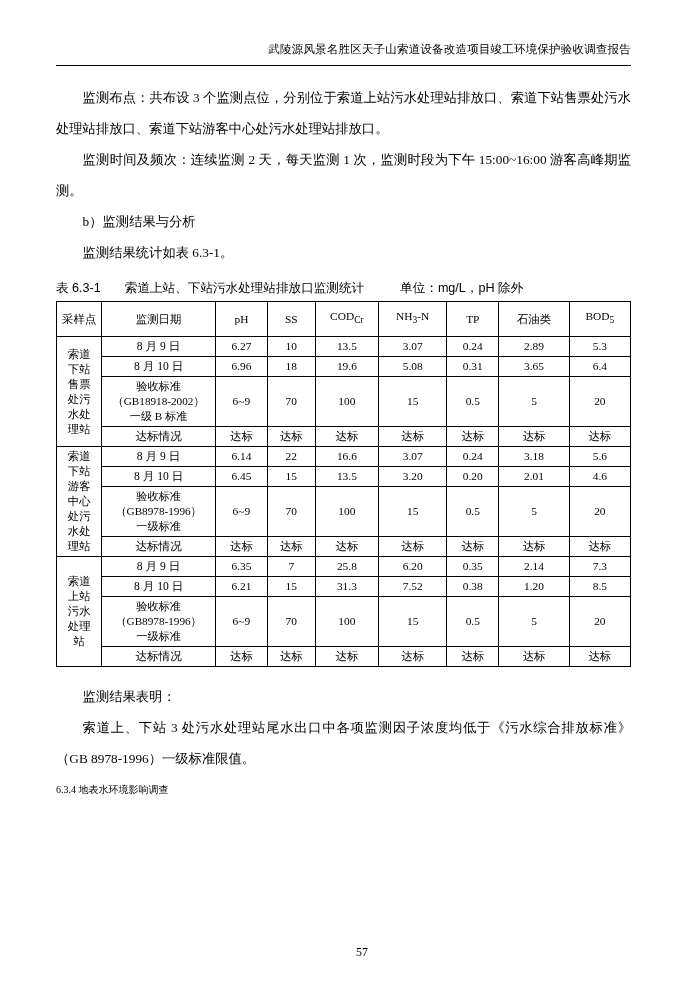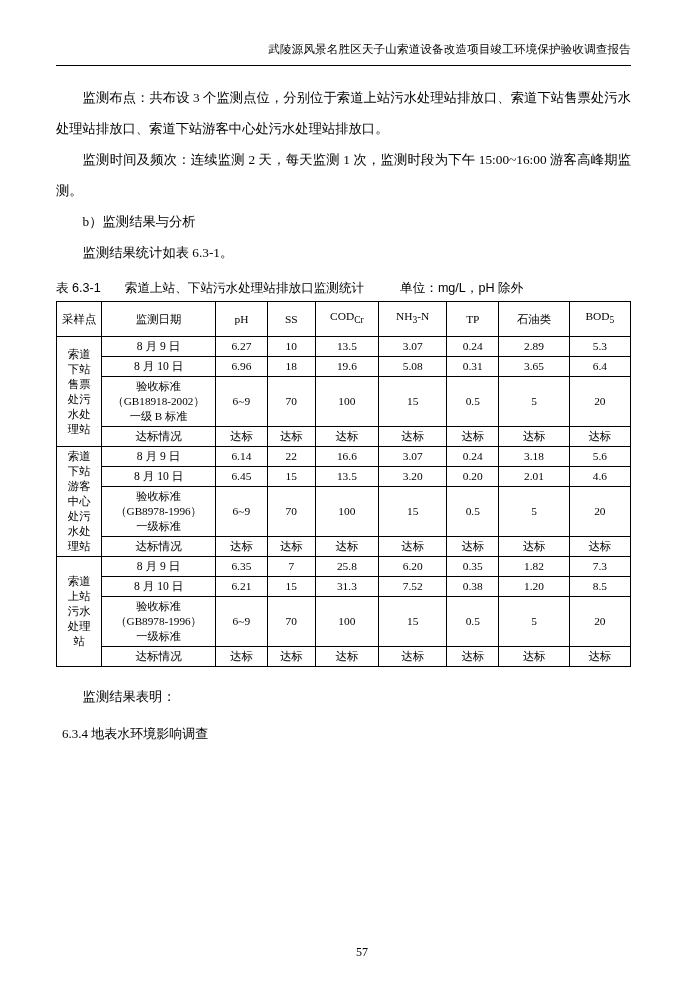--- a/index.html
+++ b/index.html
@@ -83,23 +83,23 @@
     width: 38px;
   }
   td.datecell {
     font-size: 11.6px;
   }
   .std-cell {
     font-size: 11.2px;
     line-height: 14px;
   }
   .section-head {
-    font-size: 13px;
+    font-size: 10px;
     line-height: 31px;
-    margin: 6px;
+    margin: 0;
   }
   .footer-num {
     position: absolute;
     bottom: 30px;
     left: 12px;
     width: 700px;
     text-align: center;
     font-size: 12px;
     font-family: "Liberation Serif", "DejaVu Serif", serif;
   }
@@ -239,21 +239,21 @@
         </tr>
 
         <tr>
           <td class="rowlabel" rowspan="4">索道<br>上站<br>污水<br>处理<br>站</td>
           <td class="datecell">8 月 9 日</td>
           <td>6.35</td>
           <td>7</td>
           <td>25.8</td>
           <td>6.20</td>
           <td>0.35</td>
-          <td>1.82</td>
+          <td>2.14</td>
           <td>7.3</td>
         </tr>
         <tr>
           <td class="datecell">8 月 10 日</td>
           <td>6.21</td>
           <td>15</td>
           <td>31.3</td>
           <td>7.52</td>
           <td>0.38</td>
           <td>1.20</td>
@@ -278,19 +278,20 @@
           <td>达标</td>
           <td>达标</td>
           <td>达标</td>
         </tr>
       </tbody>
     </table>
 
     <div style="height:14px"></div>
 
     <p class="para">监测结果表明：</p>
+    <p class="para">索道上、下站 3 处污水处理站尾水出口中各项监测因子浓度均低于《污水综合排放标准》（GB 8978-1996）一级标准限值。</p>
     <p class="section-head">6.3.4 地表水环境影响调查</p>
 
   </div>
 
   <div class="footer-num">57</div>
 
 </div>
 
 </body></html>

